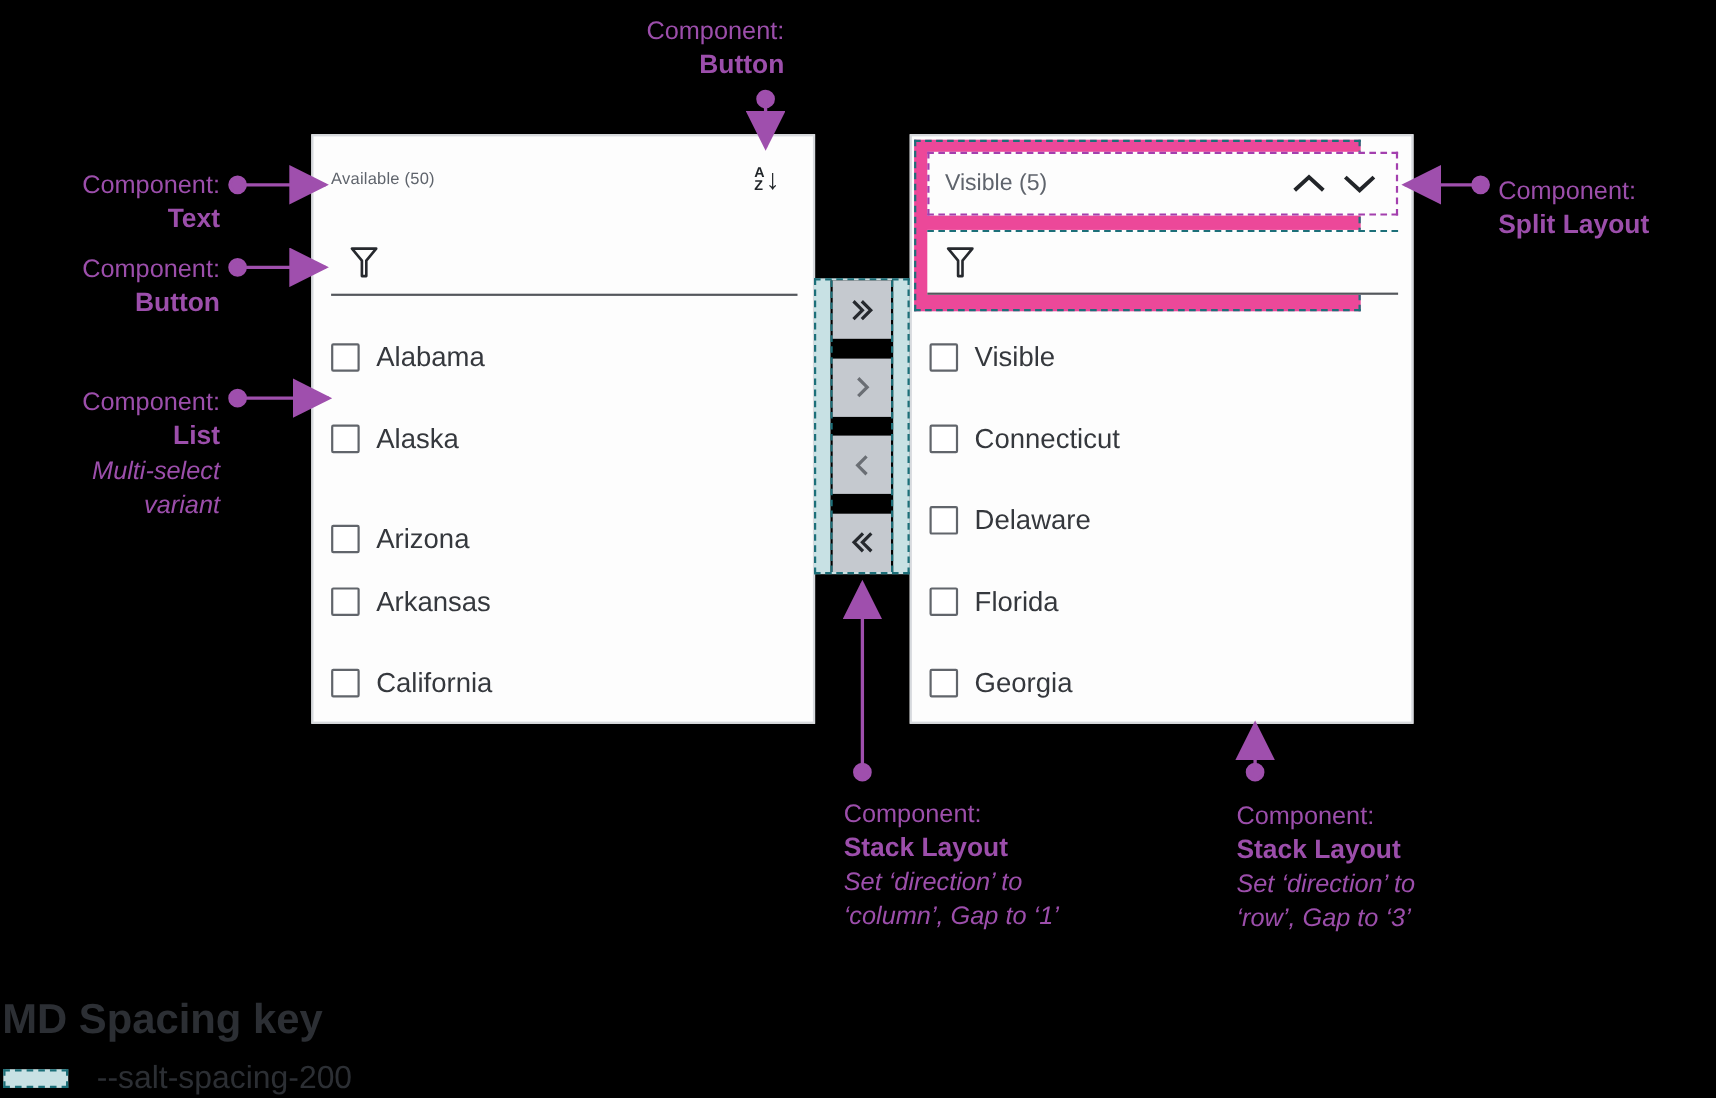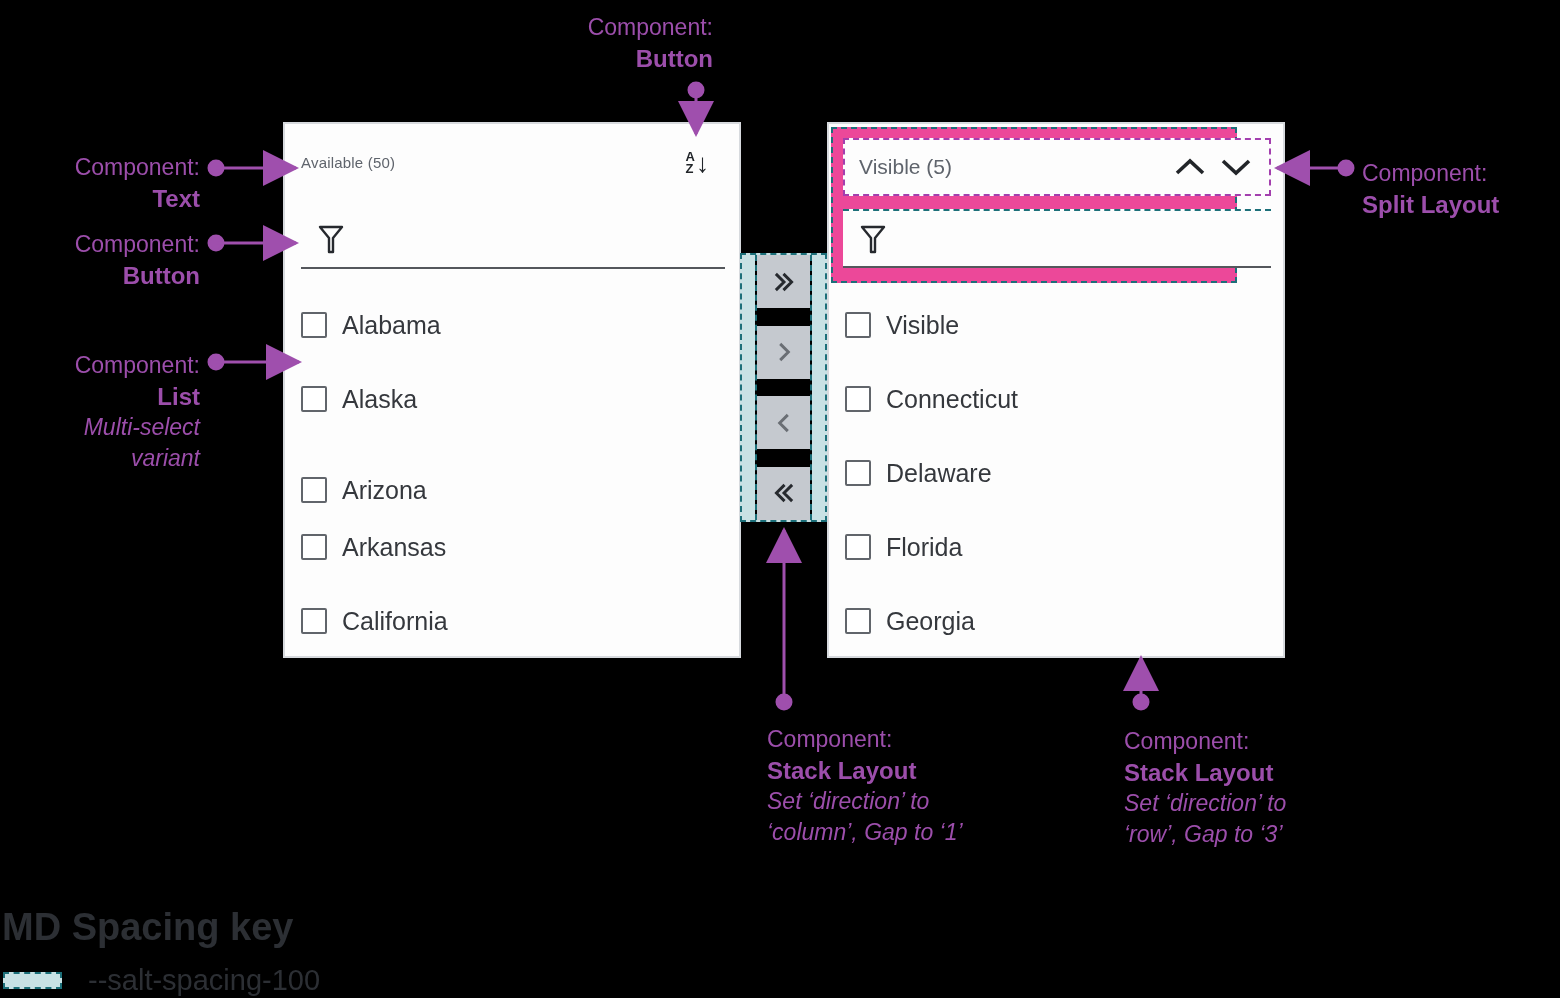--- a/index.html
+++ b/index.html
@@ -260,13 +260,13 @@
       <line x1="1346" y1="168" x2="1277" y2="168" marker-end="url(#ah)"></line>
     <circle cx="784" cy="702" r="7"></circle>
       <line x1="784" y1="702" x2="784" y2="530" marker-end="url(#ah)"></line>
     <circle cx="1141" cy="702" r="7"></circle>
       <line x1="1141" y1="702" x2="1141" y2="658" marker-end="url(#ah)"></line>
   </g>
 </svg>
 
 <div class="key-title">MD Spacing key</div>
 <div class="key-swatch"></div>
-<div class="key-label">--salt-spacing-100</div>
+<div class="key-label">--salt-spacing-200</div>
 
 </body></html>

